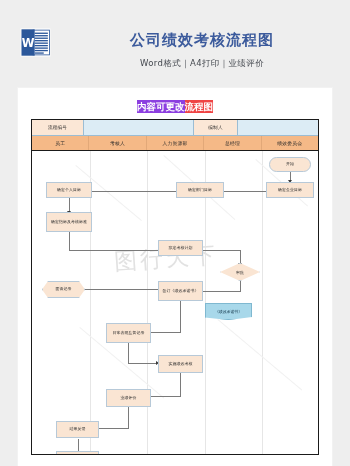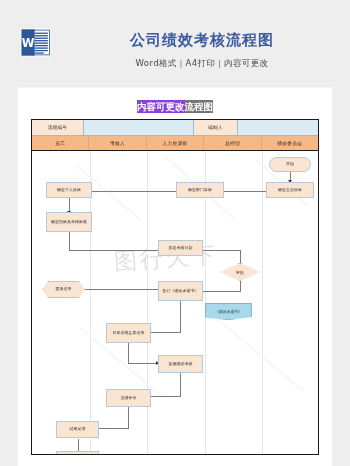--- a/index.html
+++ b/index.html
@@ -57,21 +57,21 @@
 
   .doc-title {
     margin-top: 12px;
     text-align: center;
     font-size: 9.5px;
     font-weight: bold;
     line-height: 13px;
     white-space: nowrap;
   }
   .doc-title .t1 { color: #ffffff; background: #8c3fe0; padding: 1px 0; }
-  .doc-title .t2 { color: #ffffff; background: #737373; padding: 1px 0; }
+  .doc-title .t2 { color: #ffffff; background: #ef4444; padding: 1px 0; }
 
   
   .flow-table {
     position: absolute;
     left: 13px; top: 31px;
     width: 288px; height: 336px;
     border: 1.2px solid #1a1a1a;
     background: #ffffff;
   }
 
@@ -219,21 +219,21 @@
       <rect x="19" y="26" width="16" height="1.6"></rect>
       <rect x="19" y="29" width="16" height="1.6"></rect>
       <rect x="19" y="32" width="11" height="1.6"></rect>
     </g>
     <rect x="3" y="4" width="16" height="32" fill="#2b579a"></rect>
     <text x="11" y="26" font-family="DejaVu Sans, sans-serif" font-size="14" font-weight="bold" fill="#ffffff" text-anchor="middle">W</text>
   </svg>
 
   <div class="banner-text">
     <div class="banner-title">公司绩效考核流程图</div>
-    <div class="banner-sub">Word格式｜A4打印｜内容可更改</div>
+    <div class="banner-sub">Word格式｜A4打印｜业绩评价</div>
   </div>
 </div>
 
 <div class="sheet">
 
   <div class="doc-title"><span class="t1">内容可更改</span><span class="t2">流程图</span></div>
 
   <div class="flow-table">
 
     <div class="meta-row">

